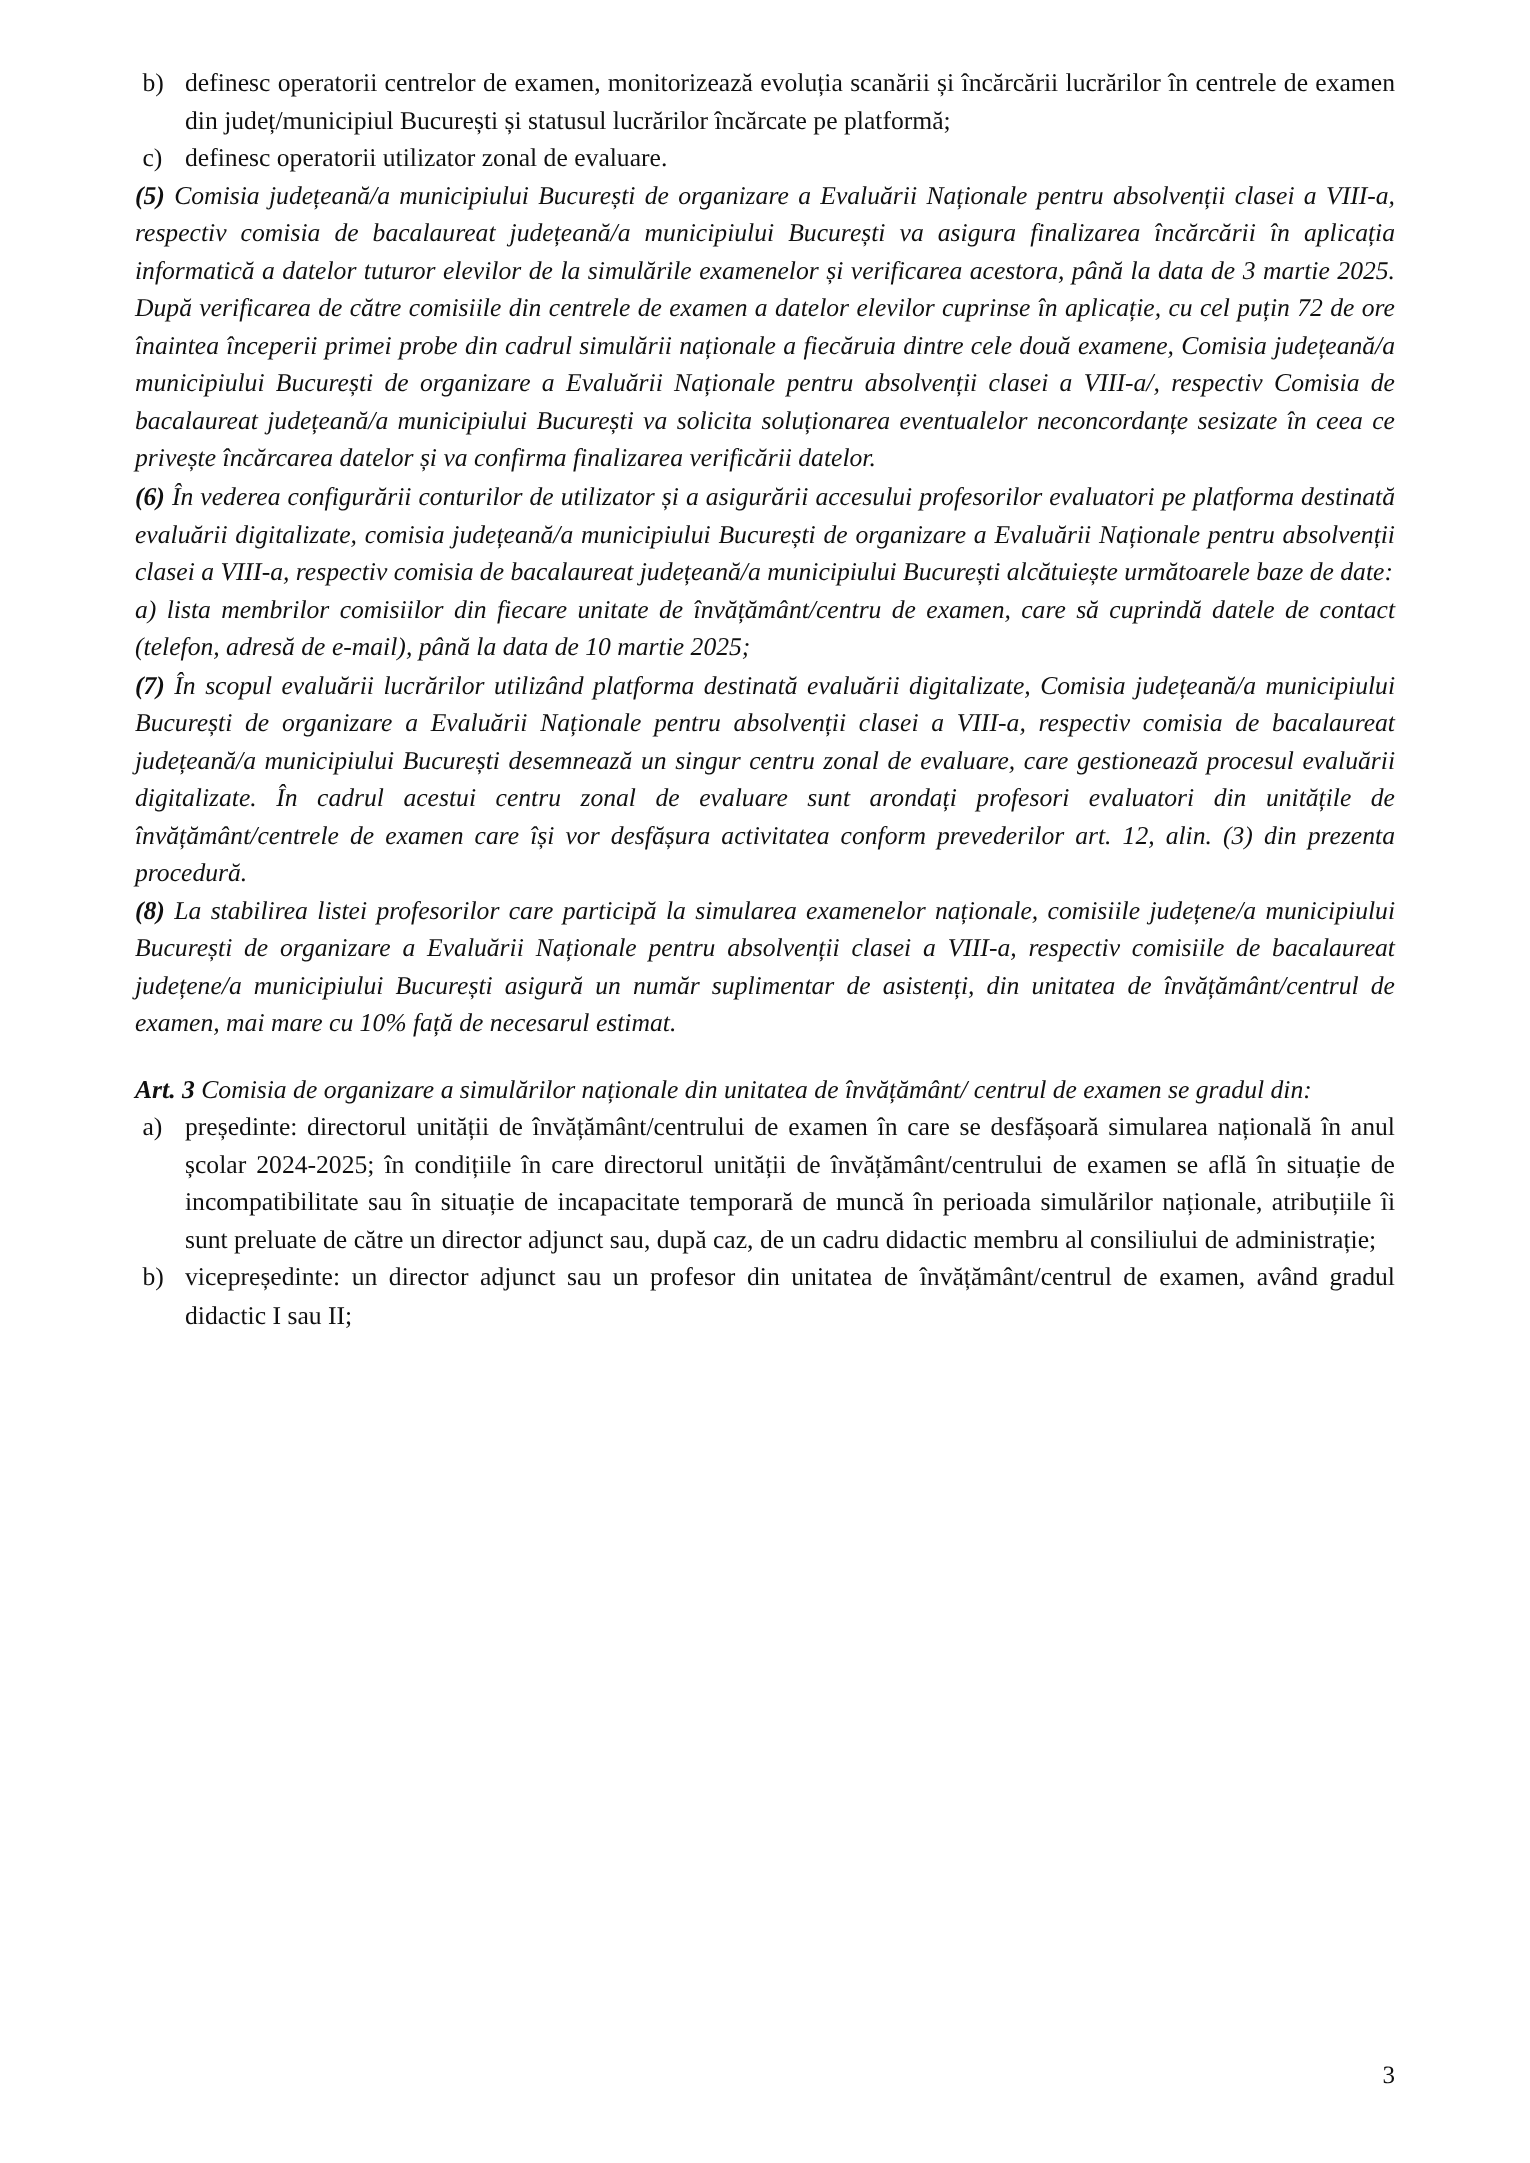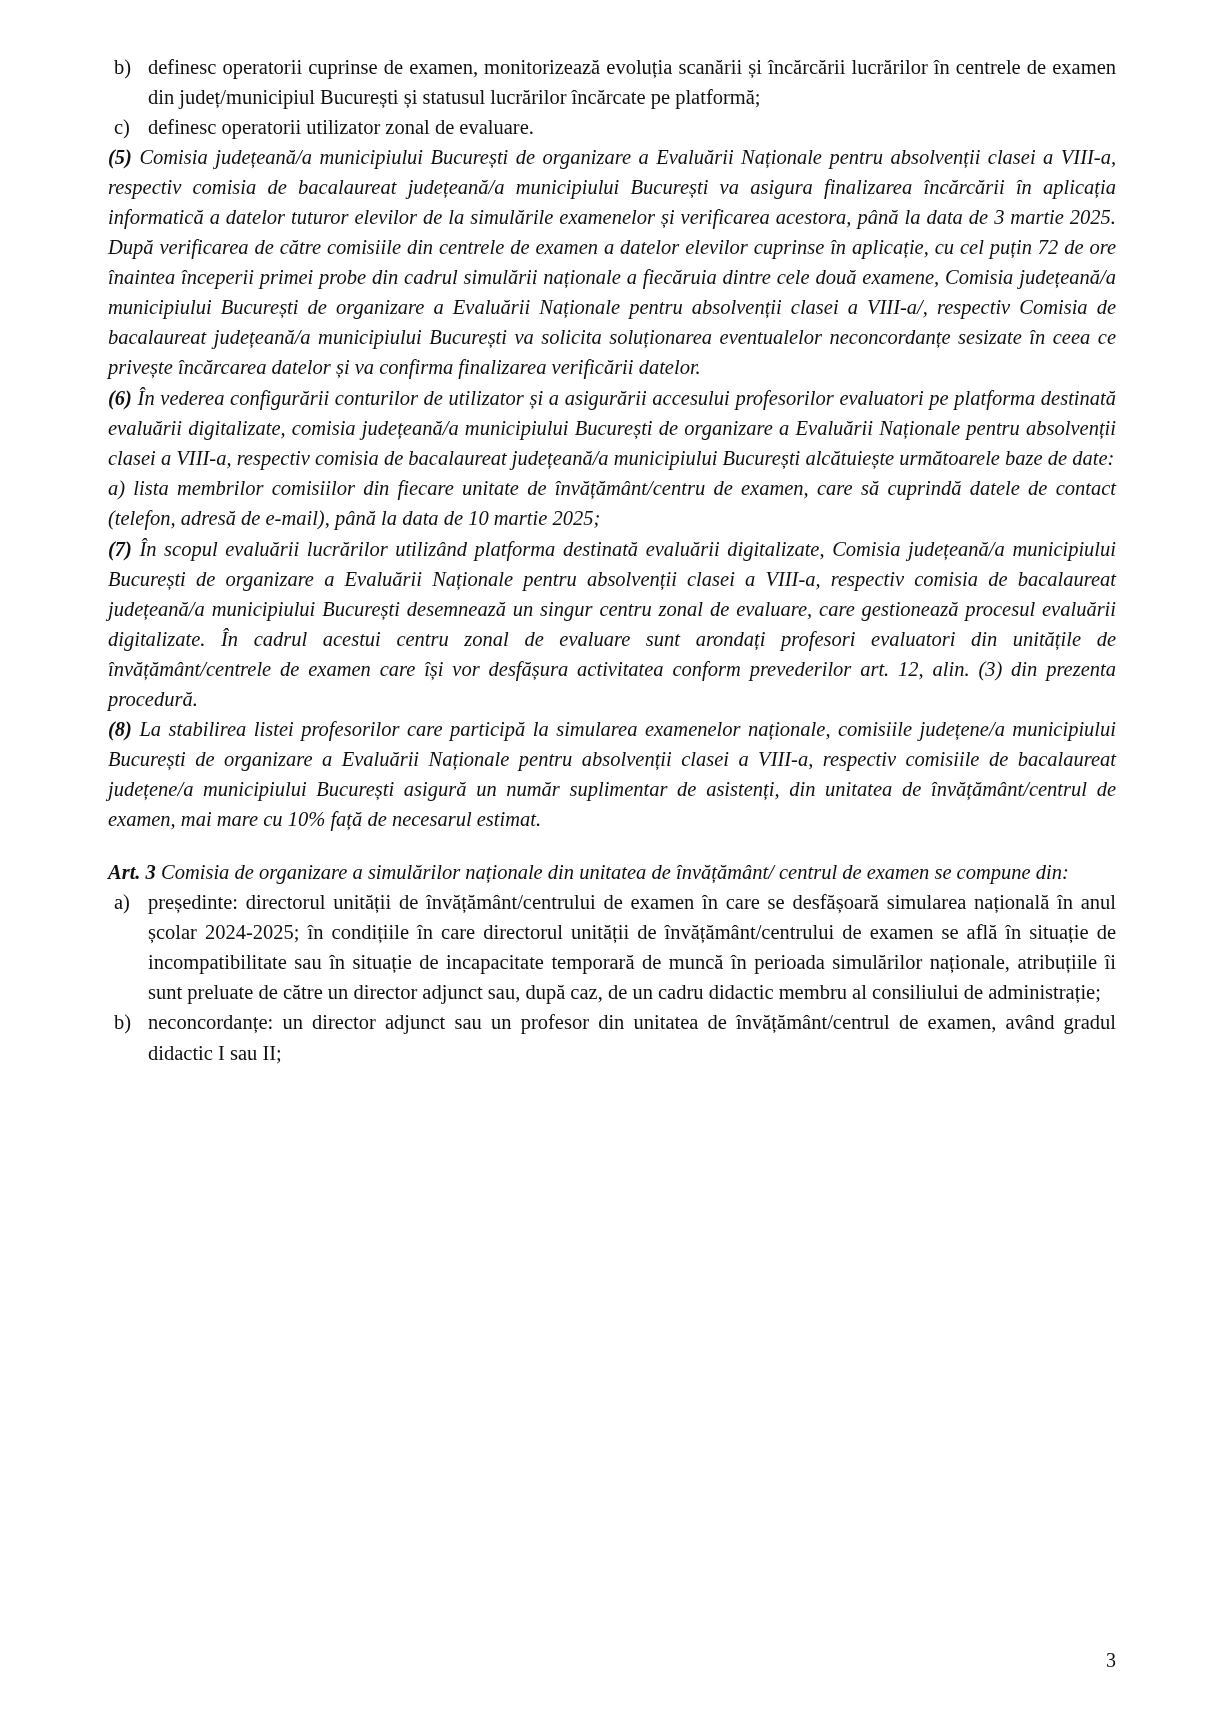--- a/index.html
+++ b/index.html
@@ -73,49 +73,49 @@
   }
 </style>
 </head>
 <body>
 
 <div class="page">
   <div class="doc-body">
 
     <div class="lettered">
       <span class="marker">b)</span>
-      <span class="content">definesc operatorii cuprinse de examen, monitorizează evoluția scanării și încărcării lucrărilor în centrele de examen din județ/municipiul București și statusul lucrărilor încărcate pe platformă;</span>
+      <span class="content">definesc operatorii centrelor de examen, monitorizează evoluția scanării și încărcării lucrărilor în centrele de examen din județ/municipiul București și statusul lucrărilor încărcate pe platformă;</span>
     </div>
 
     <div class="lettered">
       <span class="marker">c)</span>
       <span class="content">definesc operatorii utilizator zonal de evaluare.</span>
     </div>
 
     <p class="para"><span class="bold">(5)</span> <span>Comisia județeană/a municipiului București de organizare a Evaluării Naționale pentru absolvenții clasei a VIII-a, respectiv comisia de bacalaureat județeană/a municipiului București va asigura finalizarea încărcării în aplicația informatică a datelor tuturor elevilor de la simulările examenelor și verificarea acestora, până la data de 3 martie 2025. După verificarea de către comisiile din centrele de examen a datelor elevilor cuprinse în aplicație, cu cel puțin 72 de ore înaintea începerii primei probe din cadrul simulării naționale a fiecăruia dintre cele două examene, Comisia județeană/a municipiului București de organizare a Evaluării Naționale pentru absolvenții clasei a VIII-a/, respectiv Comisia de bacalaureat județeană/a municipiului București va solicita soluționarea eventualelor neconcordanțe sesizate în ceea ce privește încărcarea datelor și va confirma finalizarea verificării datelor.</span></p>
 
     <p class="para"><span class="bold">(6)</span> <span>În vederea configurării conturilor de utilizator și a asigurării accesului profesorilor evaluatori pe platforma destinată evaluării digitalizate, comisia județeană/a municipiului București de organizare a Evaluării Naționale pentru absolvenții clasei a VIII-a, respectiv comisia de bacalaureat județeană/a municipiului București alcătuiește următoarele baze de date:</span></p>
 
     <p class="plain-letter">a) lista membrilor comisiilor din fiecare unitate de învățământ/centru de examen, care să cuprindă datele de contact (telefon, adresă de e-mail), până la data de 10 martie 2025;</p>
 
 
     <p class="para"><span class="bold">(7)</span> <span>În scopul evaluării lucrărilor utilizând platforma destinată evaluării digitalizate, Comisia județeană/a municipiului București de organizare a Evaluării Naționale pentru absolvenții clasei a VIII-a, respectiv comisia de bacalaureat județeană/a municipiului București desemnează un singur centru zonal de evaluare, care gestionează procesul evaluării digitalizate. În cadrul acestui centru zonal de evaluare sunt arondați profesori evaluatori din unitățile de învățământ/centrele de examen care își vor desfășura activitatea conform prevederilor art. 12, alin. (3) din prezenta procedură.</span></p>
 
     <p class="para"><span class="bold">(8)</span> <span>La stabilirea listei profesorilor care participă la simularea examenelor naționale, comisiile județene/a municipiului București de organizare a Evaluării Naționale pentru absolvenții clasei a VIII-a, respectiv comisiile de bacalaureat județene/a municipiului București asigură un număr suplimentar de asistenți, din unitatea de învățământ/centrul de examen, mai mare cu 10% față de necesarul estimat.</span></p>
 
     <div class="spacer-block"></div>
 
-    <p class="para art-block"><span class="bold">Art. 3</span> <span>Comisia de organizare a simulărilor naționale din unitatea de învățământ/ centrul de examen se compune din:</span></p>
+    <p class="para art-block"><span class="bold">Art. 3</span> <span>Comisia de organizare a simulărilor naționale din unitatea de învățământ/ centrul de examen se gradul din:</span></p>
 
     <div class="lettered">
       <span class="marker">a)</span>
       <span class="content">președinte: directorul unității de învățământ/centrului de examen în care se desfășoară simularea națională în anul școlar 2024-2025; în condițiile în care directorul unității de învățământ/centrului de examen se află în situație de incompatibilitate sau în situație de incapacitate temporară de muncă în perioada simulărilor naționale, atribuțiile îi sunt preluate de către un director adjunct sau, după caz, de un cadru didactic membru al consiliului de administrație;</span>
     </div>
 
     <div class="lettered">
       <span class="marker">b)</span>
-      <span class="content">neconcordanțe: un director adjunct sau un profesor din unitatea de învățământ/centrul de examen, având gradul didactic I sau II;</span>
+      <span class="content">vicepreședinte: un director adjunct sau un profesor din unitatea de învățământ/centrul de examen, având gradul didactic I sau II;</span>
     </div>
 
   </div>
 
   <div class="page-number">3</div>
 </div>
 
 </body></html>

